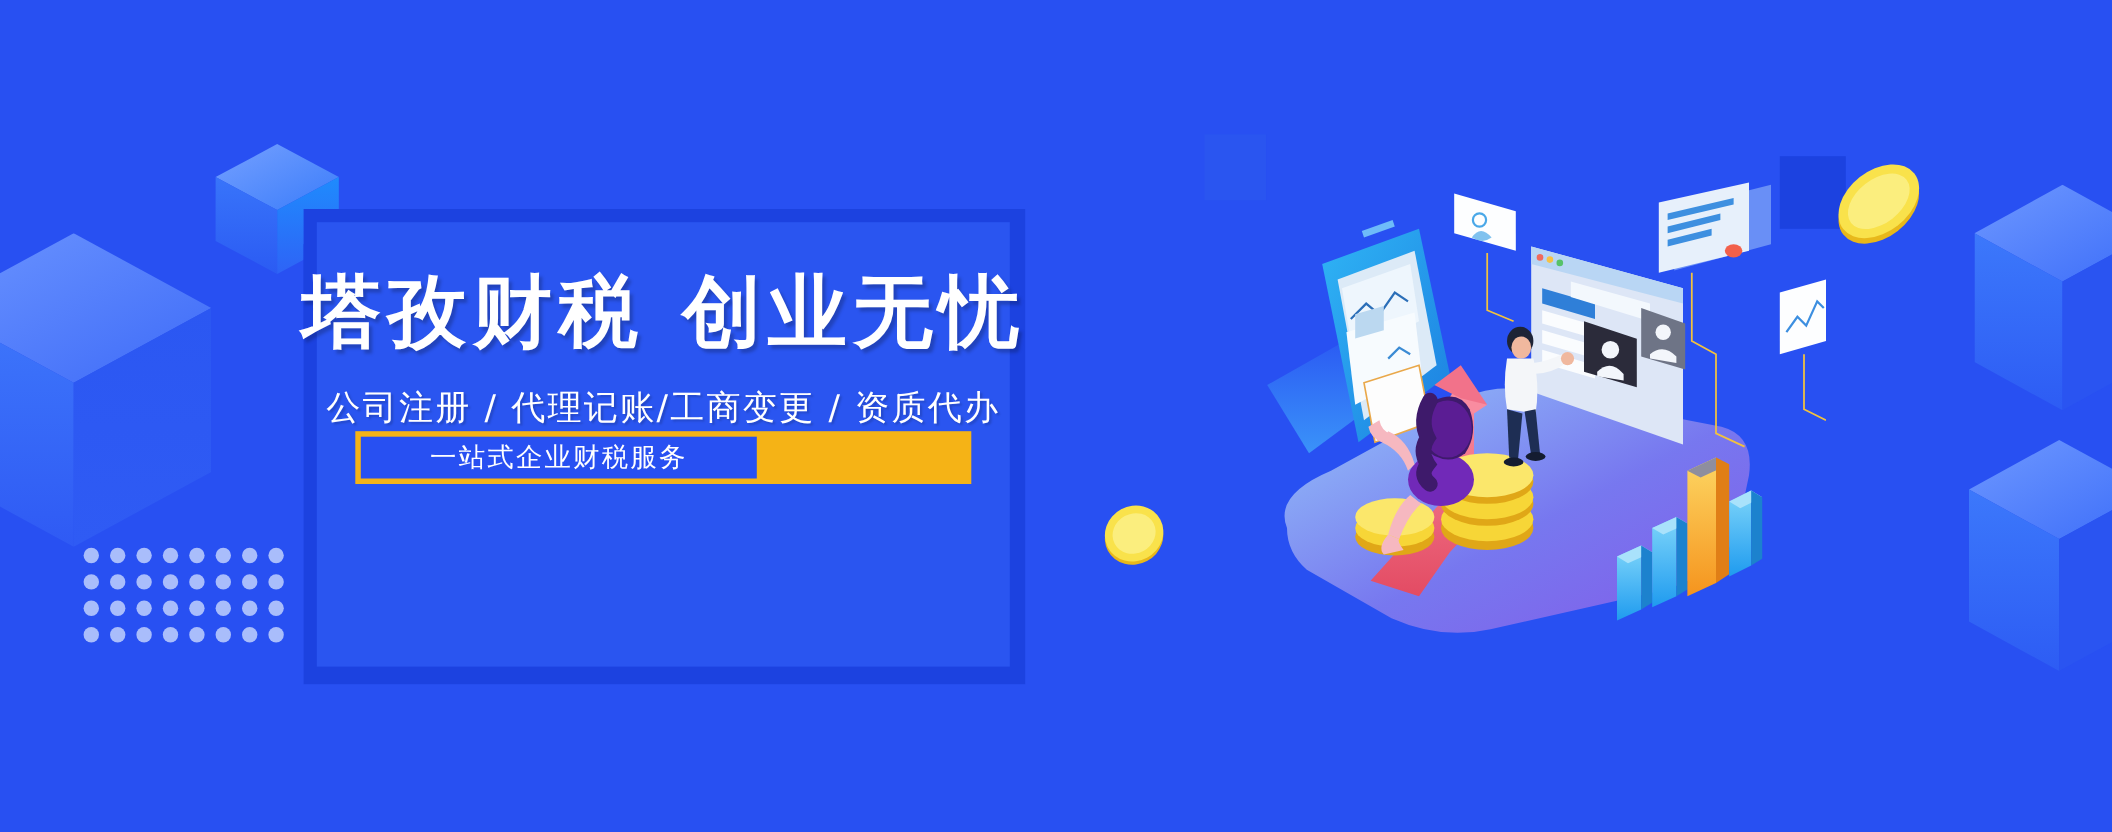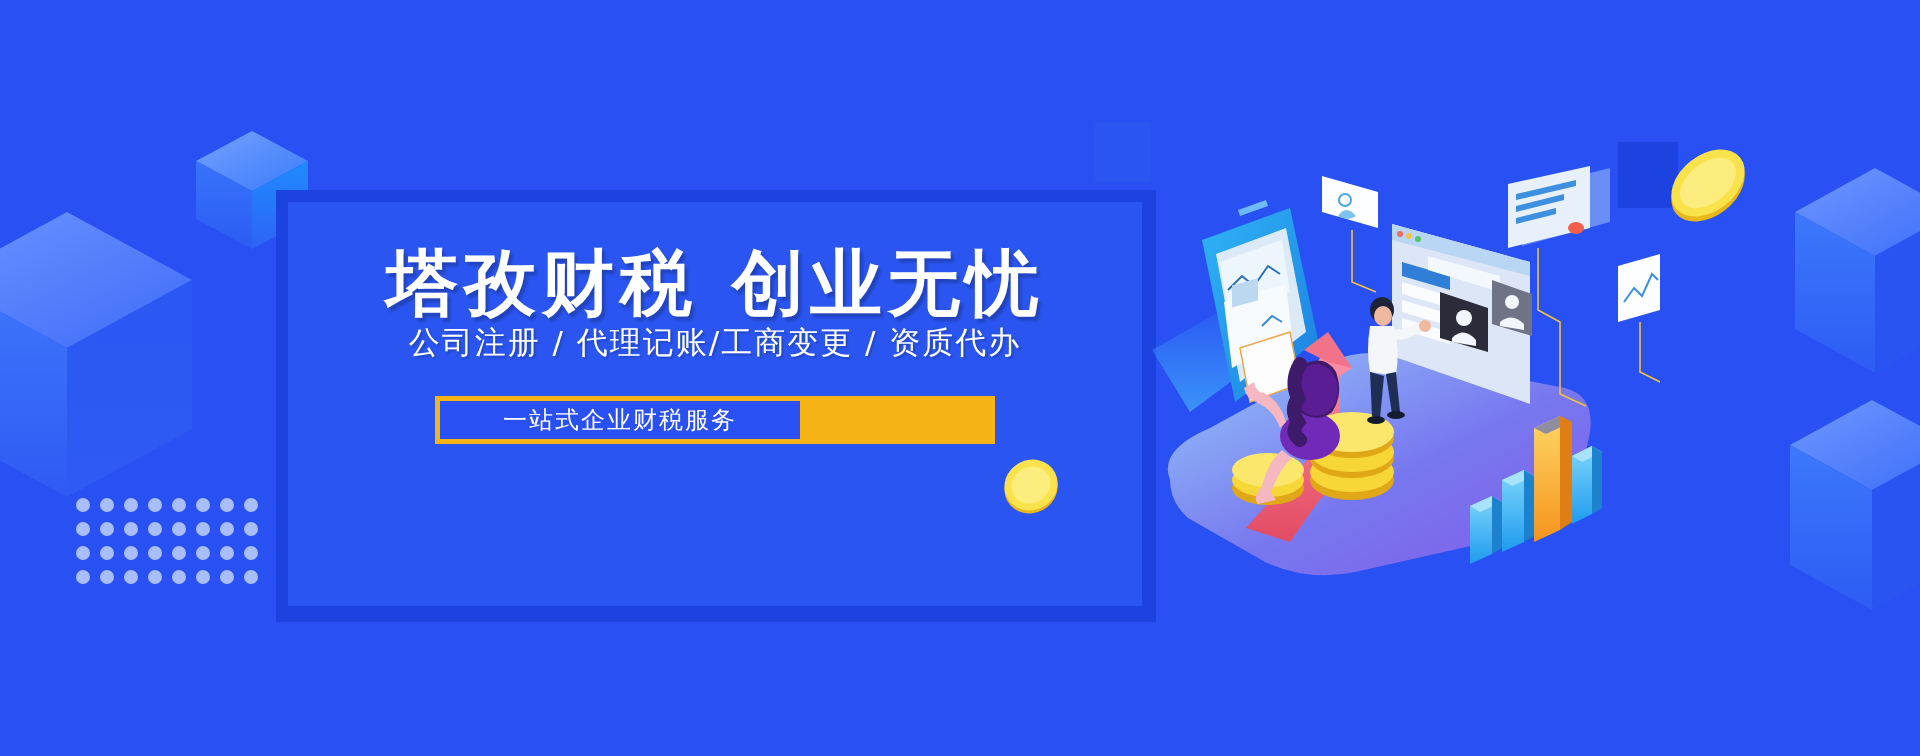--- a/index.html
+++ b/index.html
@@ -34,21 +34,21 @@
 
   
   .dots { left:76px; top:498px; display:grid;
           grid-template-columns:repeat(8,24px);
           grid-template-rows:repeat(4,24px); }
   .dots i { width:14px; height:14px; border-radius:50%; background:#A9BDFB; display:block; }
 
   
   .frame-outer {
     position:absolute; left:276px; top:190px;
-    width:880px; height:432px;
+    width:656px; height:432px;
     background:#1C42E0;
   }
   .frame-inner {
     position:absolute; left:12px; top:12px; right:14px; bottom:16px;
     background:#2A55F0;
   }
   .frame-pad { position:absolute; left:0; top:0; right:0; bottom:0;
                display:flex; flex-direction:column; align-items:center;
                justify-content:flex-start; padding-top:44px; }
 
@@ -58,31 +58,31 @@
     font-weight:bold;
     letter-spacing:6px;
     line-height:1.05;
     white-space:nowrap;
     text-shadow:3px 4px 3px rgba(0,0,0,0.22);
     font-family:"DejaVu Sans","Liberation Sans",sans-serif;
   }
   .headline .gap { display:inline-block; width:34px; }
 
   .subtitle {
+    margin-top:28px;
     color:#ffffff;
     font-size:31px;
     letter-spacing:2px;
     white-space:nowrap;
     text-shadow:2px 2px 2px rgba(0,0,0,0.18);
     font-family:"DejaVu Sans","Liberation Sans",sans-serif;
   }
 
   
   .cta-wrap {
-    margin-top:32px;
     position:relative;
     width:560px; height:48px;
     background:#F5B316;
     display:flex; align-items:stretch;
   }
   .cta-left {
     margin:5px 0 5px 5px;
     flex:0 0 360px;
     background:#2850F2;
     display:flex; align-items:center; justify-content:center;

